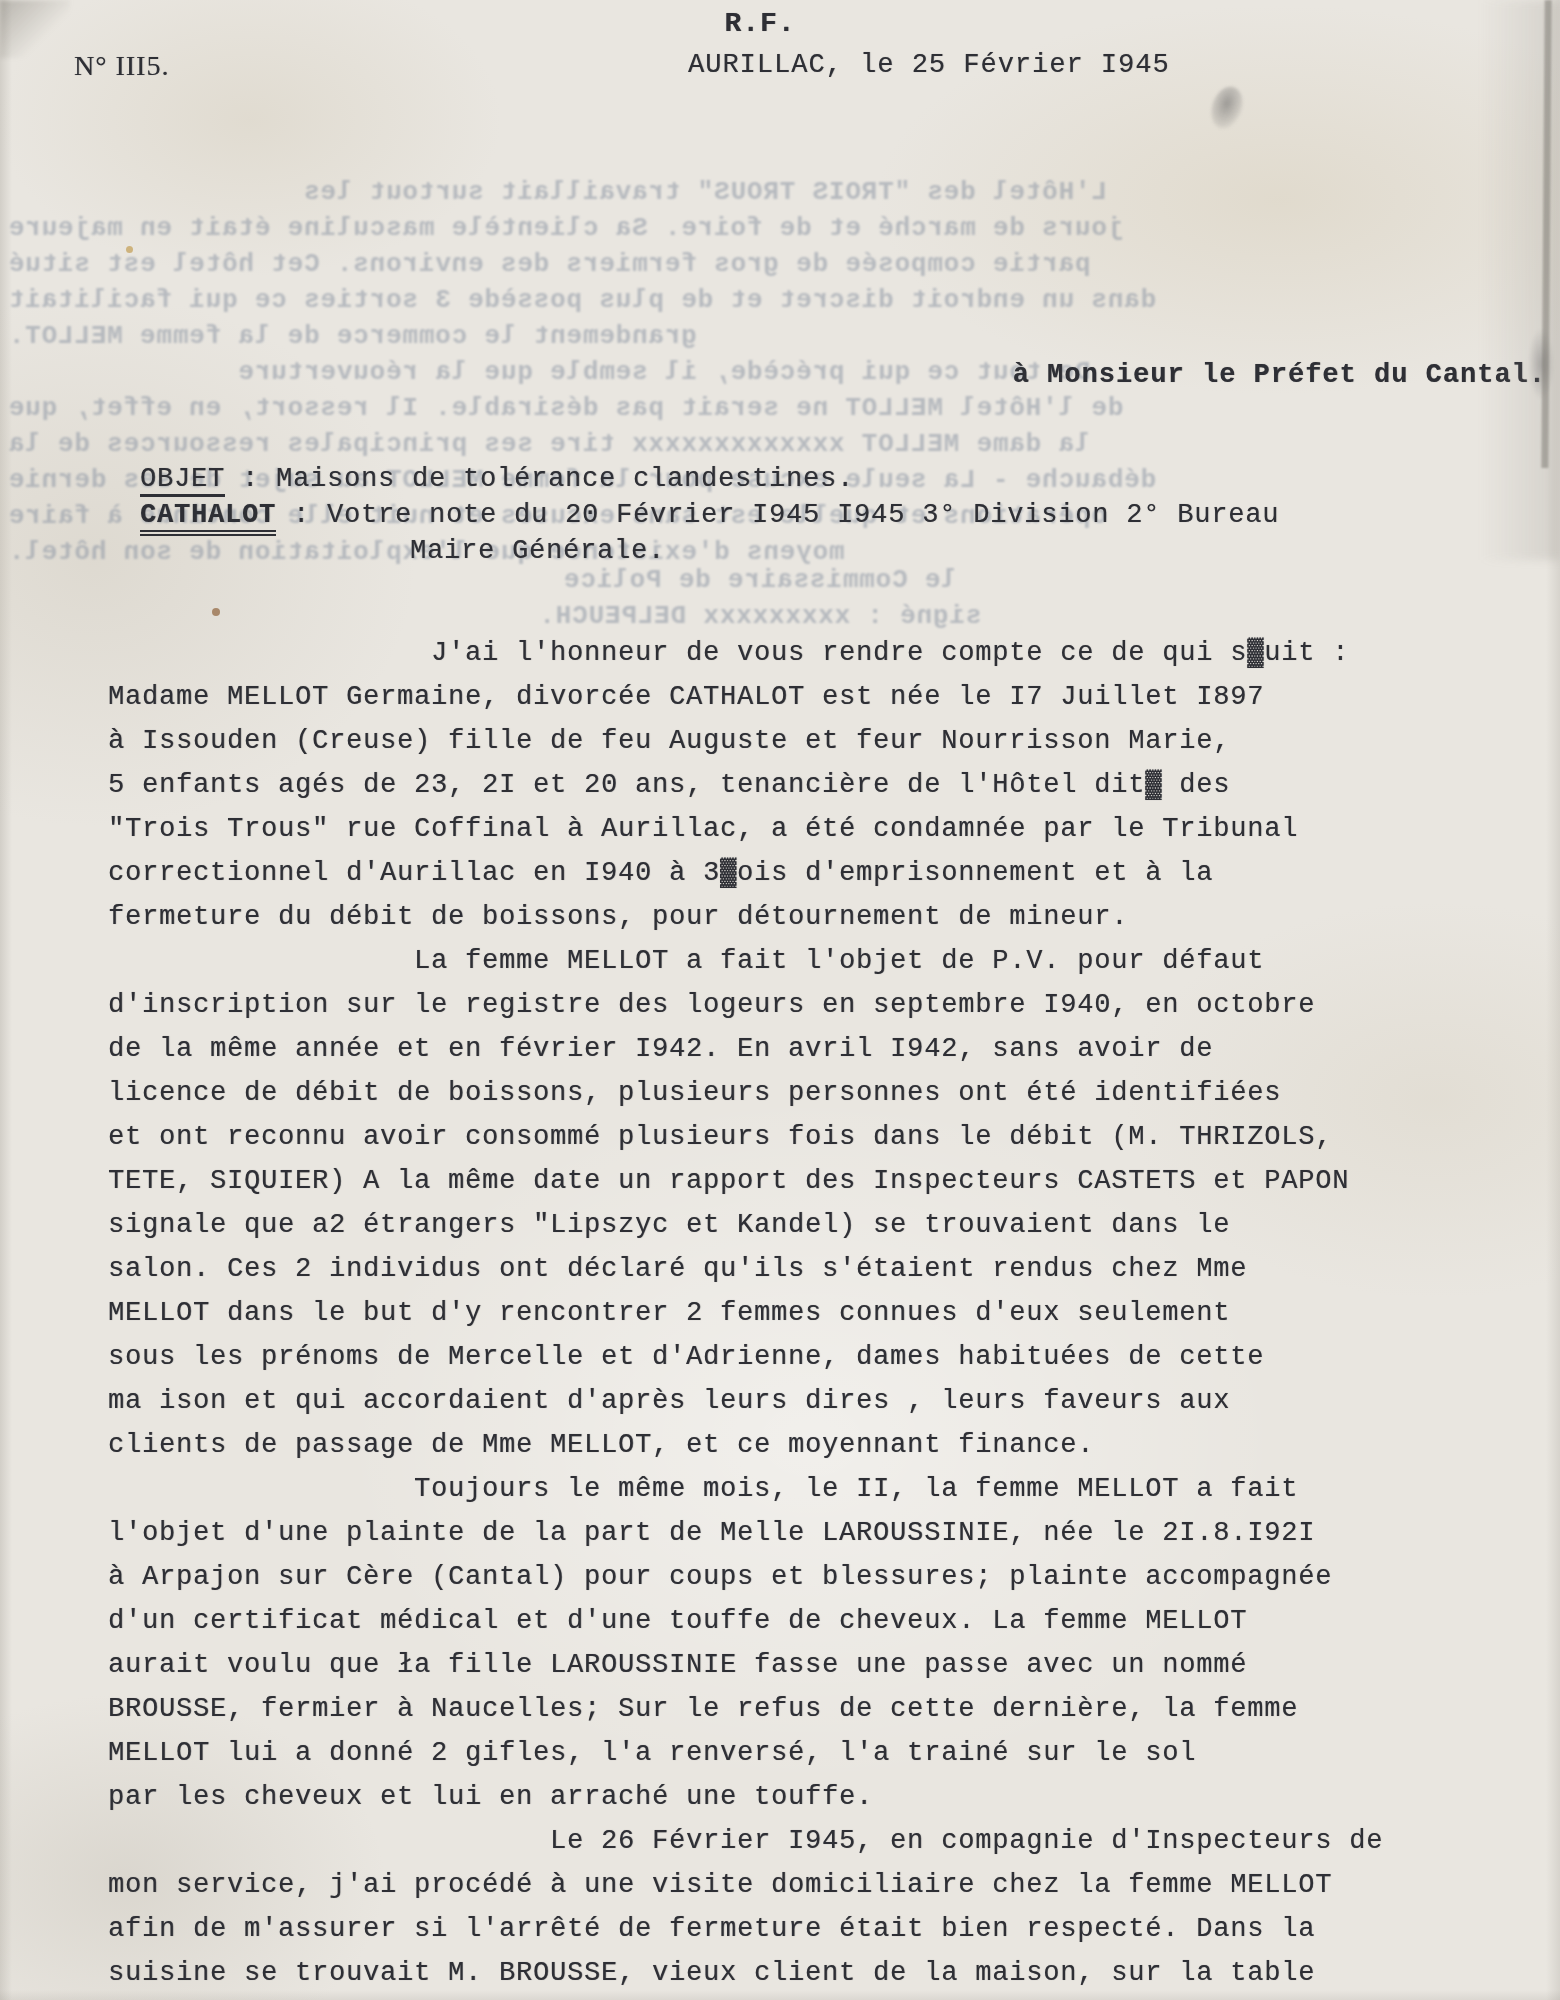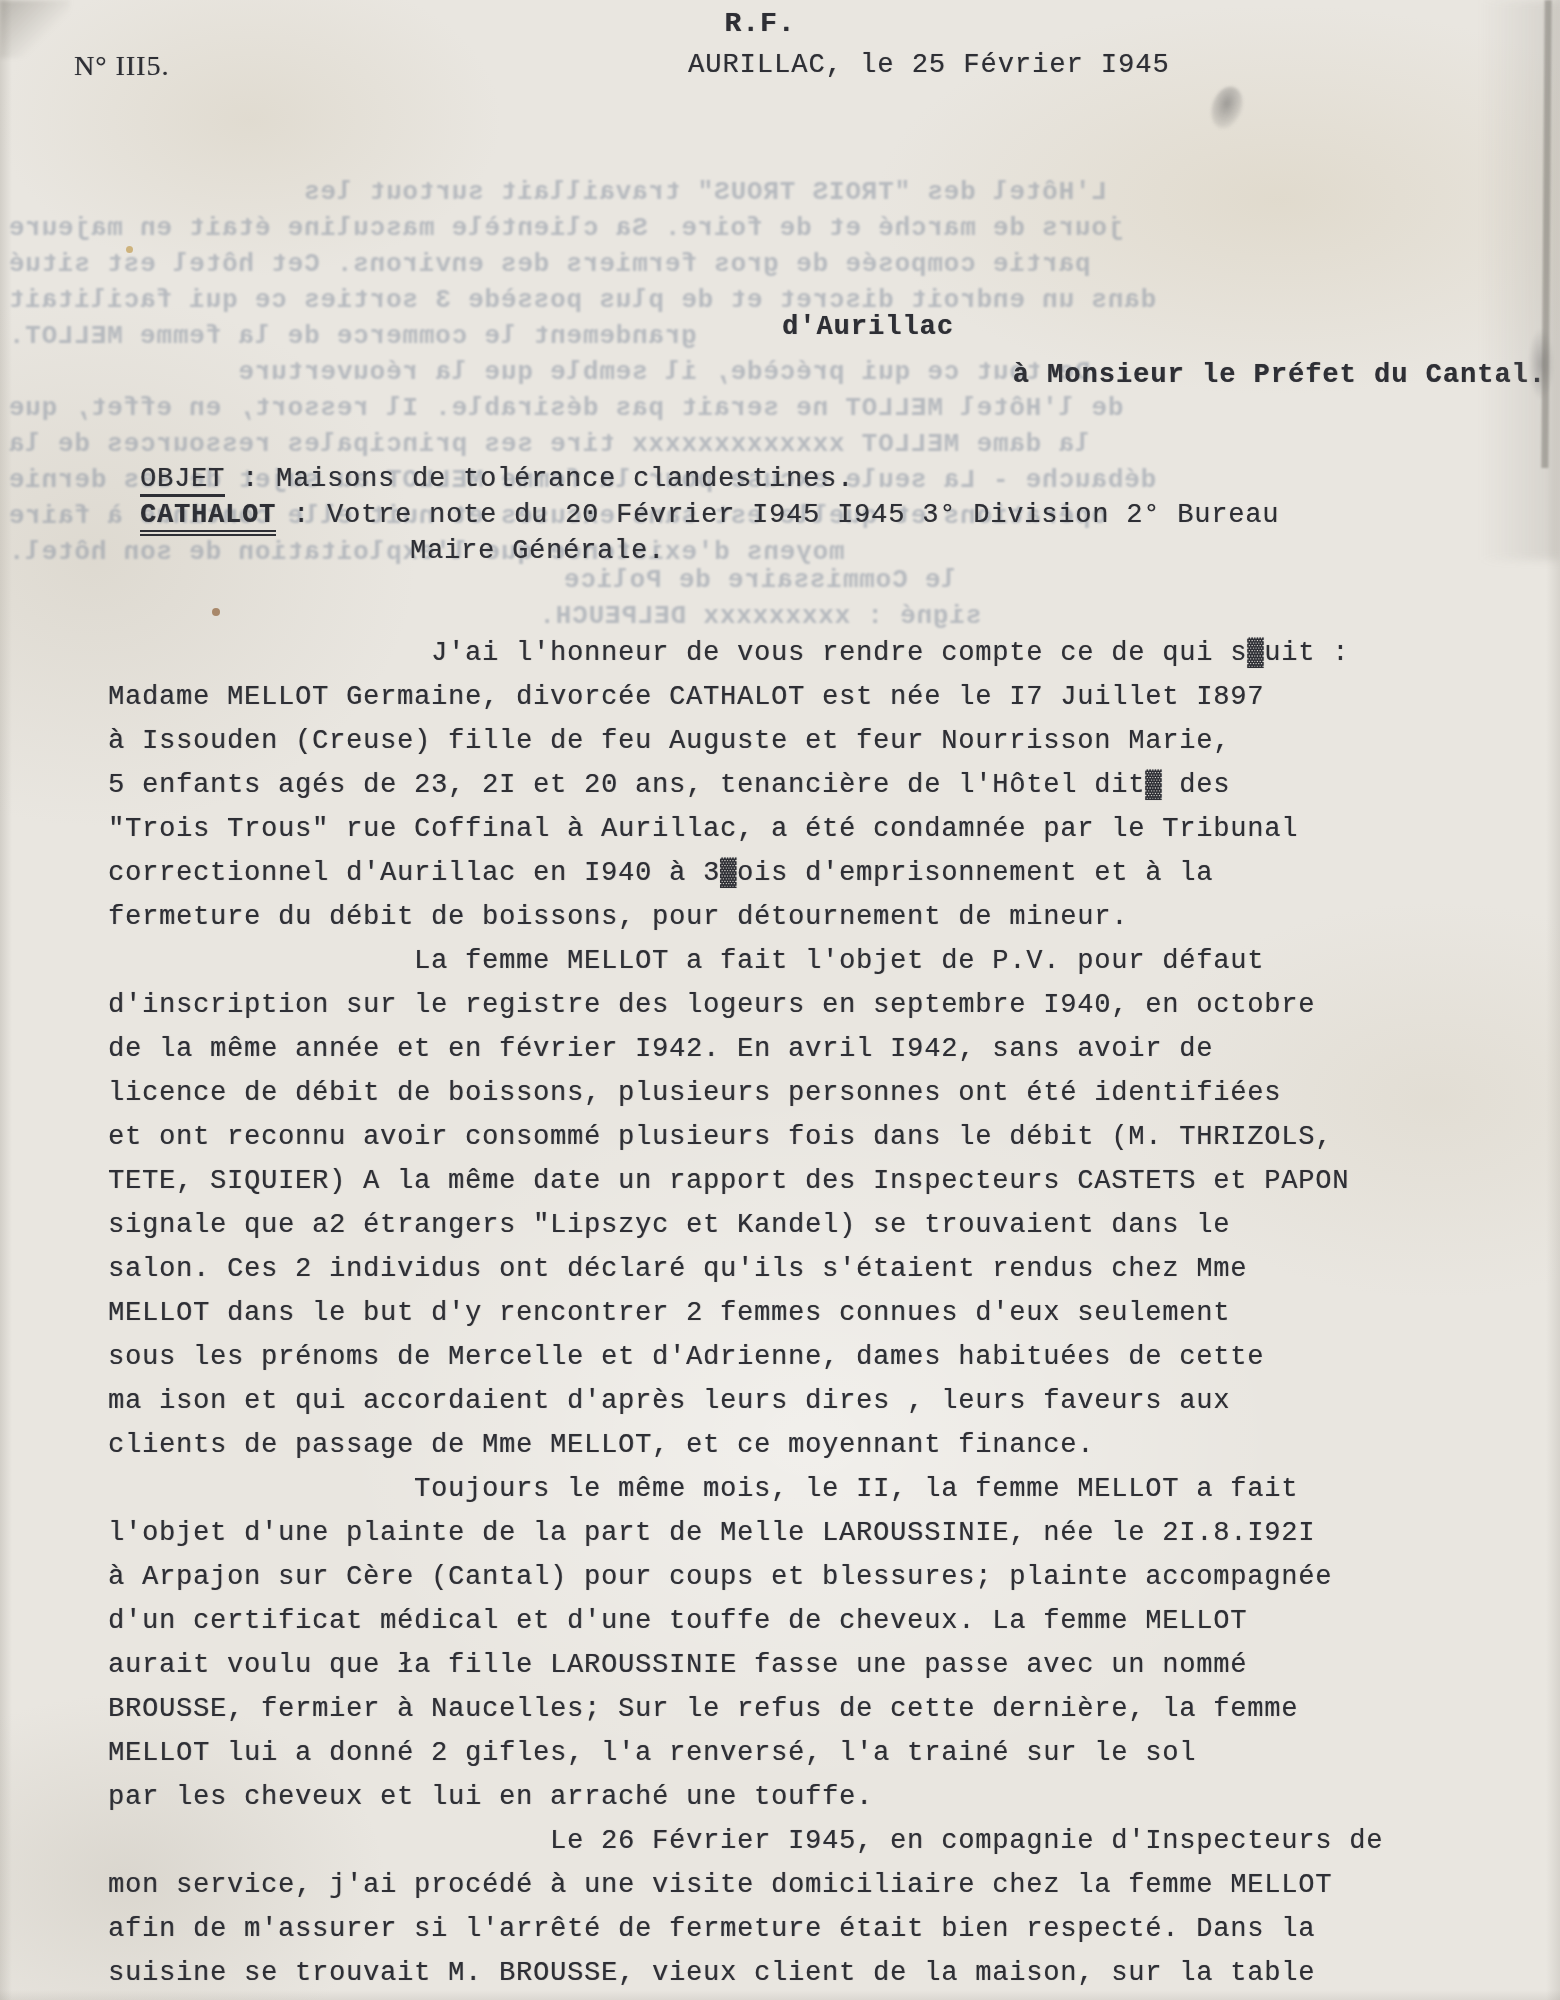--- a/index.html
+++ b/index.html
@@ -73,21 +73,20 @@
 débauche - La seule excuse pour la femme MELLOT au sujet de ses dernie
 opérations et quelle est sans excuses et nuit elle continue à faire
 moyens d'existence que l'exploitation de son hôtel.</div>
   <div class="ghost ghost-sig"><span>le Commissaire de Police</span>
 <span>signé : xxxxxxxxx DELPEUCH.</span></div>
 
   <div class="typed rf">R.F.</div>
   <div class="typed doc-number">N° III5.</div>
   <div class="typed dateline">AURILLAC, le 25 Février I945</div>
 
-  <div class="typed sender2">d'Aurillac</div>
   <div class="typed recipient">à Monsieur le Préfet du Cantal.</div>
 
   <div class="typed objet-line"><span class="label-underline">OBJET</span><span> : Maisons de tolérance clandestines.</span></div>
   <div class="typed reference-line"><span class="label-dblunderline">CATHALOT</span><span> : Votre note du 20 Février I945 I945 3° Division 2° Bureau</span></div>
   <div class="typed reference-line2">Maire Générale.</div>
 
   <div class="typed body-text">                   J'ai l'honneur de vous rendre compte ce de qui s▓uit :
 Madame MELLOT Germaine, divorcée CATHALOT est née le I7 Juillet I897
 à Issouden (Creuse) fille de feu Auguste et feur Nourrisson Marie,
 5 enfants agés de 23, 2I et 20 ans, tenancière de l'Hôtel dit▓ des

